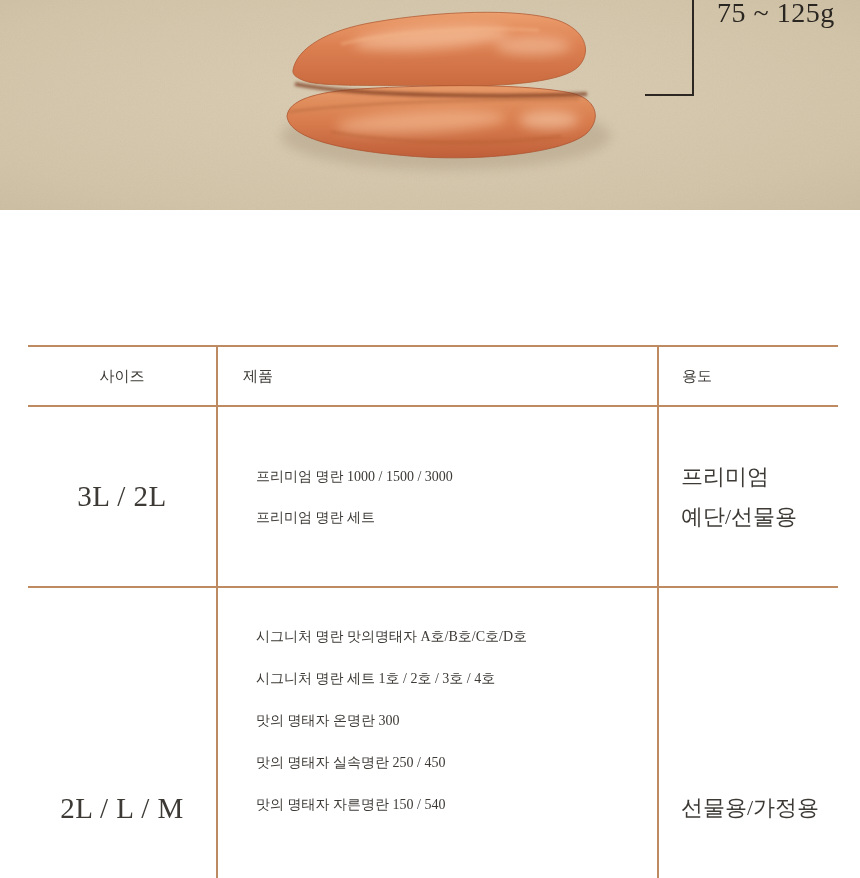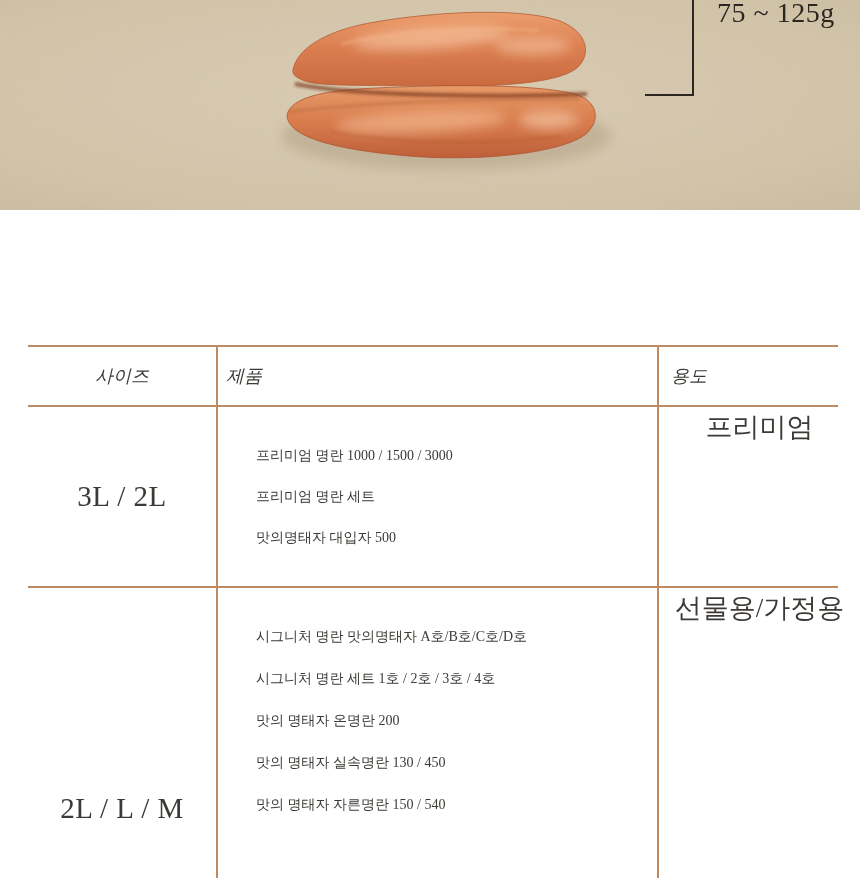--- a/index.html
+++ b/index.html
@@ -20,30 +20,30 @@
   .size-table{
     position:absolute;left:28px;top:345px;width:810px;
     border-top:2px solid #bd8a61;
   }
   .trow{display:grid;grid-template-columns:188px 441px 181px;}
   .trow.thead{height:58px;border-bottom:2px solid #bd8a61;}
   .trow.r1{height:179px;border-bottom:2px solid #bd8a61;}
   .trow.r2{height:440px;}
   .cell{position:relative;min-width:0;}
   .cell.c2,.cell.c3{border-left:2px solid #bd8a61;}
-  .hcell{display:flex;align-items:center;font-size:18px;font-style:italic;}
+  .hcell{display:flex;align-items:center;font-size:15px;}
   .hcell.center{justify-content:center;}
-  .cell.c2.hcell{padding-left:8px;}
-  .cell.c3.hcell{padding-left:12px;}
+  .cell.c2.hcell{padding-left:25px;}
+  .cell.c3.hcell{padding-left:23px;}
   .size-cell{display:flex;align-items:center;justify-content:center;font-size:29px;letter-spacing:.5px;}
   .products{display:flex;flex-direction:column;justify-content:center;
             padding-left:38px;font-size:14px;line-height:41px;white-space:nowrap;}
   .r2 .products{justify-content:flex-start;padding-top:28px;line-height:42px;}
-  .usage{display:flex;flex-direction:row;justify-content:center;
-         padding-left:22px;font-size:27px;line-height:40px;white-space:nowrap;}
+  .usage{display:flex;flex-direction:column;justify-content:center;
+         padding-left:22px;font-size:22px;line-height:40px;white-space:nowrap;}
 </style>
 </head>
 <body>
 
 <div class="page">
 
   <div class="photo">
     <svg class="scene" width="860" height="210" viewBox="0 0 860 210" aria-hidden="true">
       <defs>
         <radialGradient id="bgGrad" cx="48%" cy="45%" r="80%">
@@ -105,34 +105,34 @@
       <div class="cell c1 hcell center">사이즈</div>
       <div class="cell c2 hcell">제품</div>
       <div class="cell c3 hcell">용도</div>
     </div>
 
     <div class="trow r1">
       <div class="cell c1 size-cell">3L / 2L</div>
       <div class="cell c2 products">
         <div>프리미엄 명란 1000 / 1500 / 3000</div>
         <div>프리미엄 명란 세트</div>
-        <div>맛의명태자 대입자 500</div>
       </div>
       <div class="cell c3 usage">
         <div>프리미엄</div>
+        <div>예단/선물용</div>
       </div>
     </div>
 
     <div class="trow r2">
       <div class="cell c1 size-cell">2L / L / M</div>
       <div class="cell c2 products">
         <div>시그니처 명란 맛의명태자 A호/B호/C호/D호</div>
         <div>시그니처 명란 세트 1호 / 2호 / 3호 / 4호</div>
-        <div>맛의 명태자 온명란 200</div>
-        <div>맛의 명태자 실속명란 130 / 450</div>
+        <div>맛의 명태자 온명란 300</div>
+        <div>맛의 명태자 실속명란 250 / 450</div>
         <div>맛의 명태자 자른명란 150 / 540</div>
       </div>
       <div class="cell c3 usage">
         <div>선물용/가정용</div>
       </div>
     </div>
 
   </div>
 </div>
 

